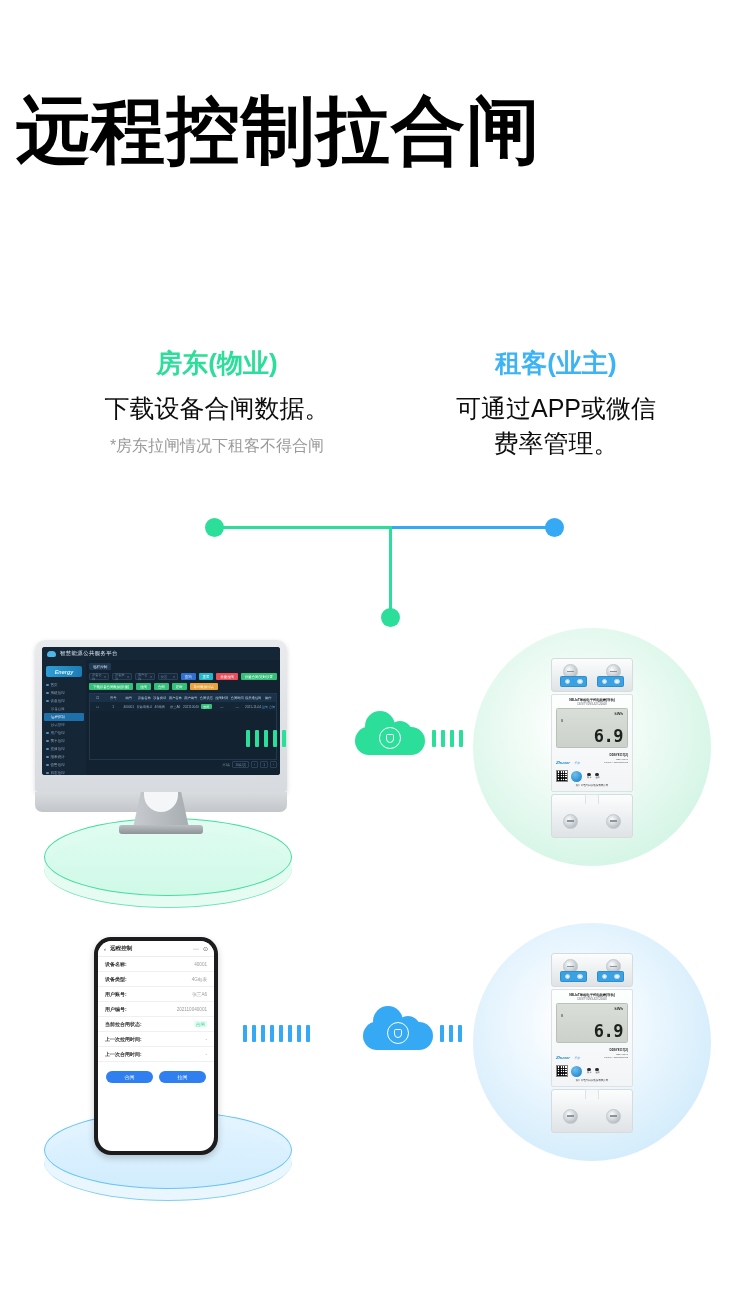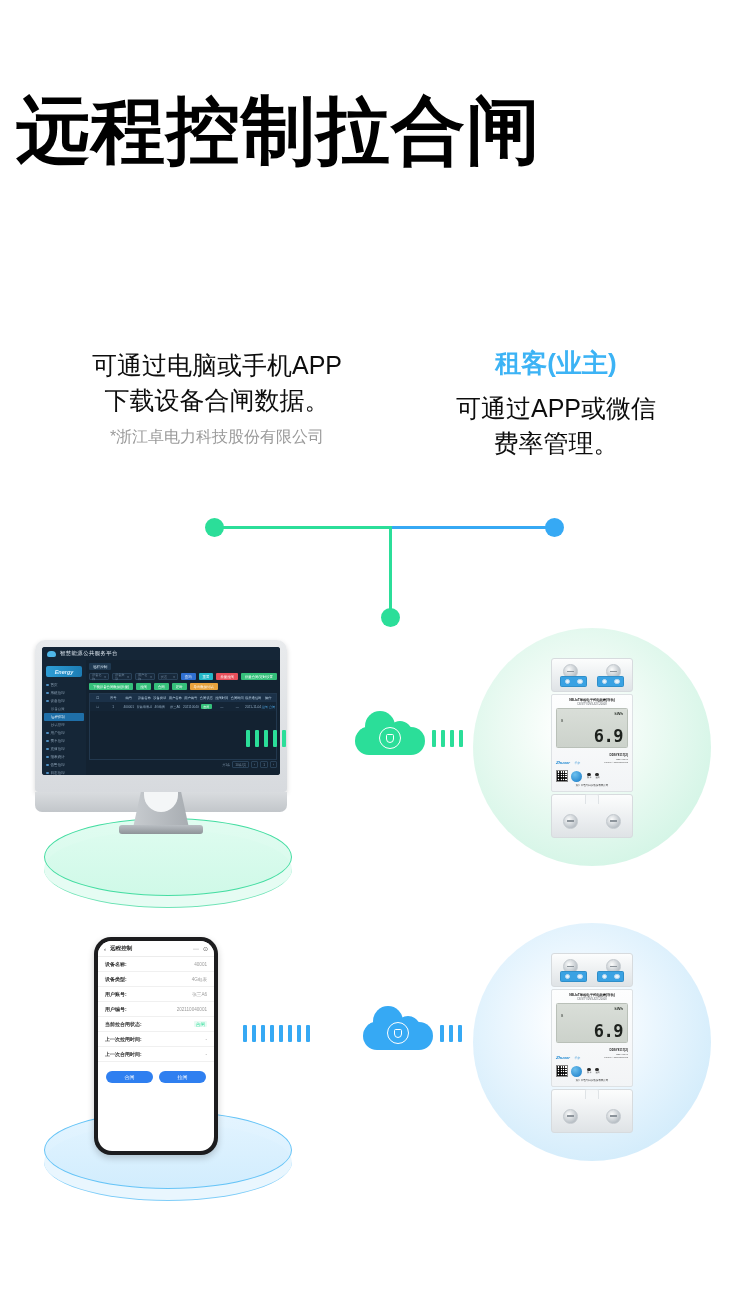--- a/index.html
+++ b/index.html
@@ -312,23 +312,23 @@
 </head>
 <body>
 
 <div class="headline">
   <div class="line">远程控制拉合闸</div>
 </div>
 
 <div class="cols">
 
   <div class="col col-left">
-    <div class="col-body">可通过电脑或手机APP</div>
+    <div class="col-title green">房东(物业)</div>
     <div class="col-body">下载设备合闸数据。</div>
-    <div class="col-note">*浙江卓电力科技股份有限公司</div>
+    <div class="col-note">*房东拉闸情况下租客不得合闸</div>
   </div>
 
   <div class="col col-right">
     <div class="col-title blue">租客(业主)</div>
     <div class="col-body">可通过APP或微信</div>
     <div class="col-body">费率管理。</div>
   </div>
 
 </div>
 

